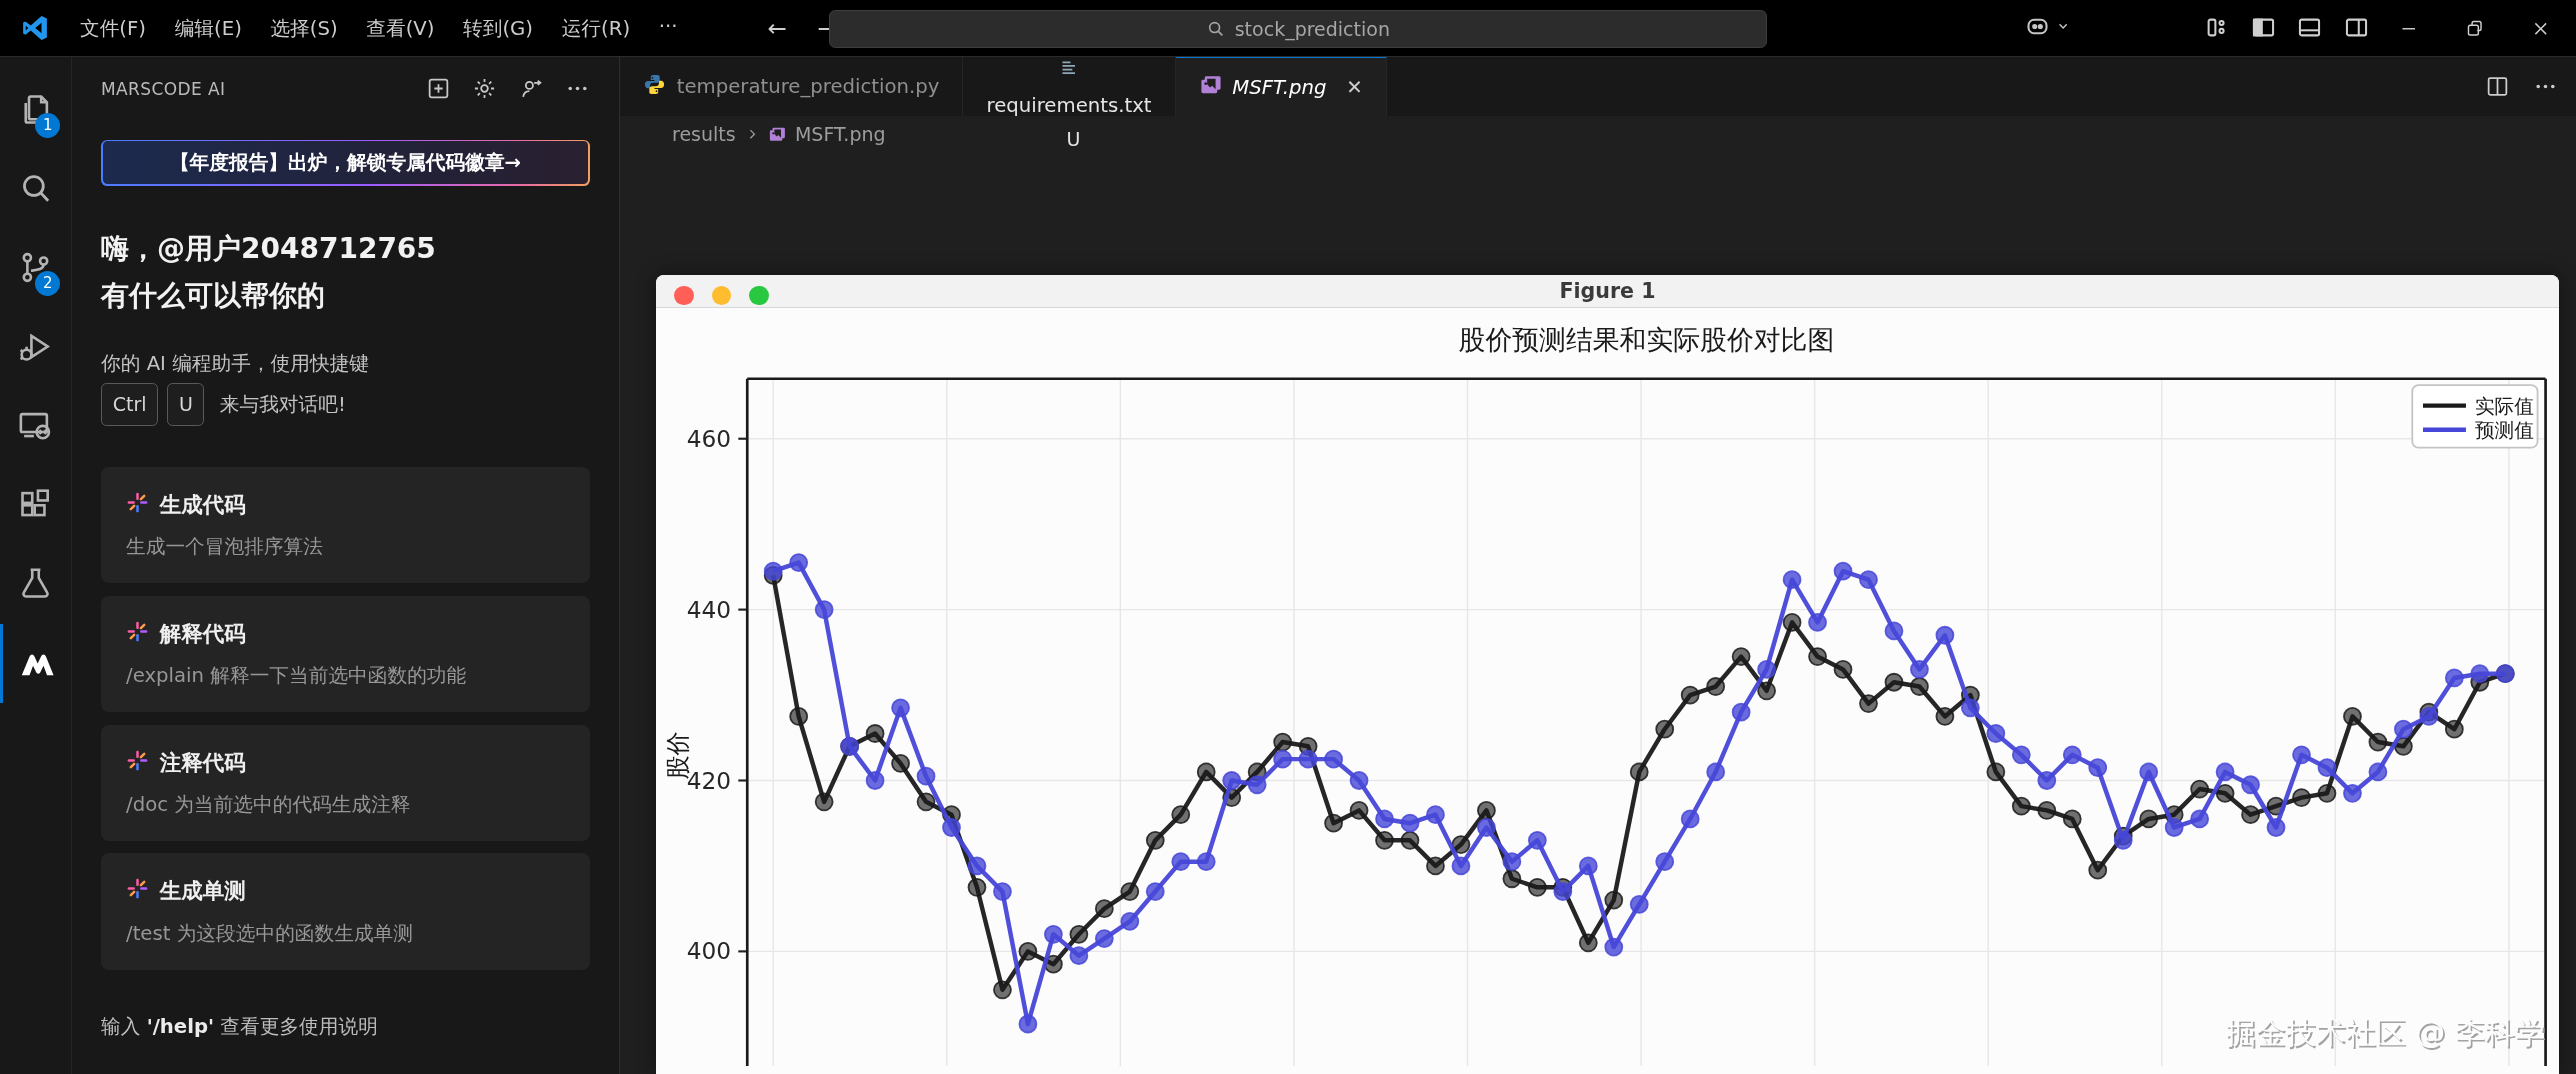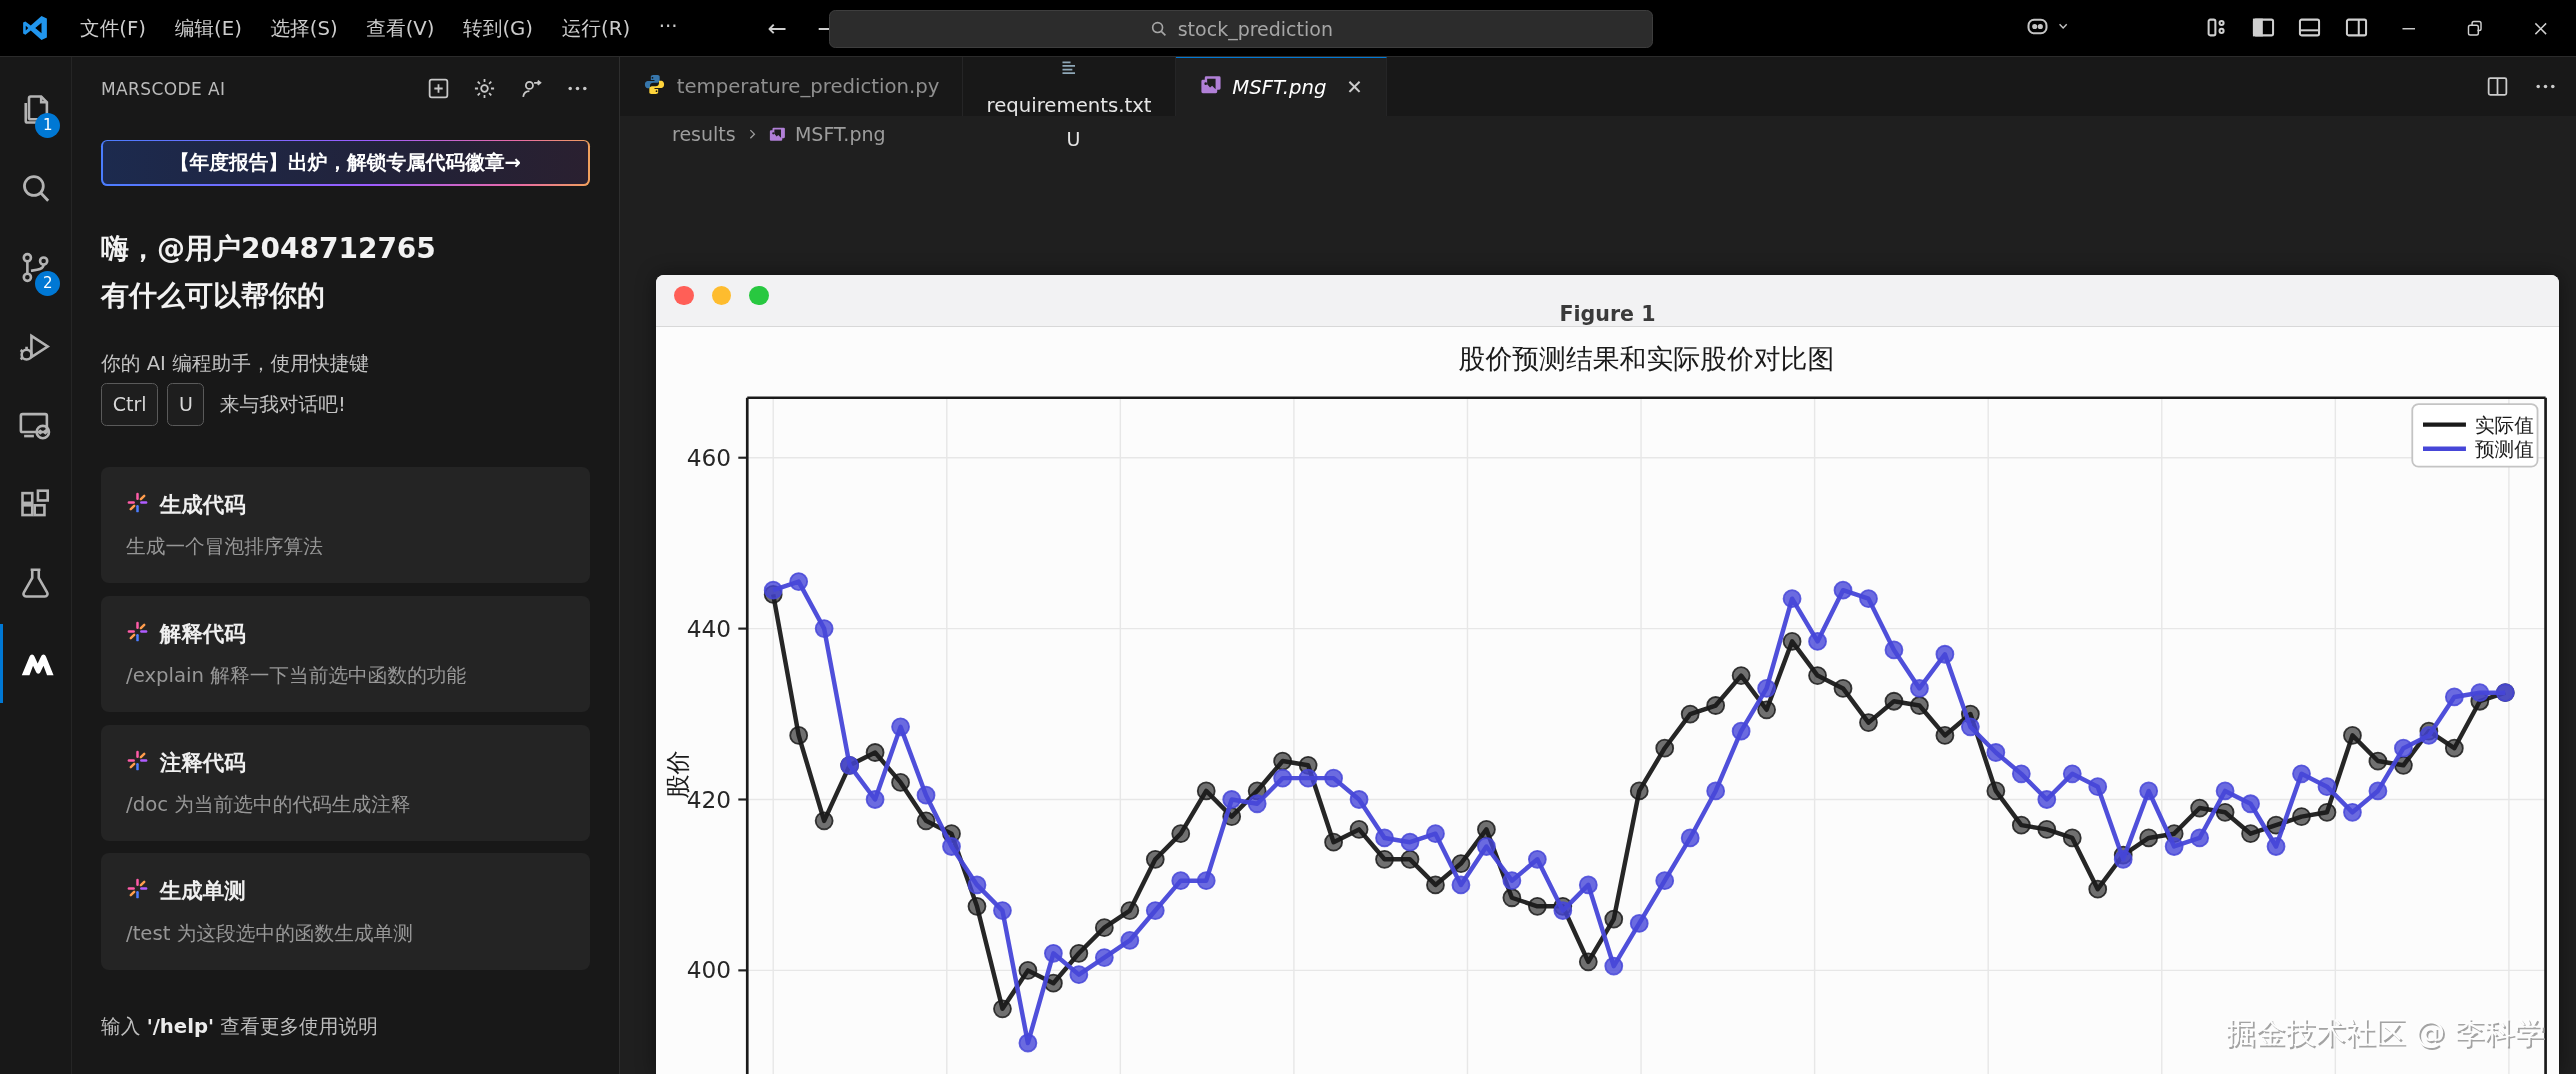--- a/index.html
+++ b/index.html
@@ -6,21 +6,21 @@
   html,body { width:2576px; height:1075px; overflow:hidden; background:#1f1f1f;
     font-family:"DejaVu Sans","Liberation Sans",sans-serif; }
 
   
   #titlebar { height:57px; background:#000000; border-bottom:0.9px solid #2b2b2b;
     display:flex; align-items:center; position:relative; color:#cccccc; }
   #vscode-logo { width:30px; height:30px; margin:0 16px 0 19.7px; }
   .menu-item { font-size:19.7px; color:#cccccc; padding:7.2px 14.3px; border-radius:5.4px; cursor:default; }
   #nav-arrows { display:flex; gap:23px; margin-left:72px; color:#cfcfcf; font-size:23px; }
   .nav-arrow { width:27px; text-align:center; }
-  #search-box { position:absolute; left:829px; top:9.8px; width:824px; height:38px;
+  #search-box { position:absolute; left:829px; top:9.8px; width:938px; height:38px;
     background:#2c2c2c; border:0.9px solid #3e3e3e; border-radius:6.3px;
     display:flex; align-items:center; justify-content:center; gap:9px;
     color:#a6a6a6; font-size:19px; }
   #copilot-area { position:absolute; left:2024px; top:12.5px; display:flex; align-items:center; gap:5.4px; color:#c5c5c5; }
   #layout-icons { position:absolute; left:2203px; top:14.3px; display:flex; gap:19.7px; }
   #window-controls { position:absolute; left:2376px; top:0; height:57px; display:flex; }
   .win-btn { width:66px; height:57px; display:flex; align-items:center; justify-content:center; color:#d0d0d0; }
 
   
   #main { display:flex; height:1017px; }
@@ -64,22 +64,22 @@
   .tab.green { color:#e5e5e5;flex-direction:column; }
   .tab .suffix { margin-left:9px; font-size:19px; }
   #tab-actions { position:absolute; right:18px; top:0; height:59px; display:flex; align-items:center; gap:23px; color:#cccccc; }
   #breadcrumbs { height:36px; display:flex; align-items:center; gap:9px; padding-left:52px;
     font-size:19px; color:#9d9d9d; background:#1f1f1f; }
   #canvas { flex:1; position:relative; background:#1f1f1f; }
 
   
   #figure-window { position:absolute; left:36px; top:123px; width:1903px; height:799px;
     background:#fcfcfc; border-radius:8px 8px 0 0; box-shadow:0 0 19.7px rgba(0,0,0,.45); }
-  #figure-titlebar { height:52px; background:#f2f2f3; border-bottom:0.9px solid #d8d8d8;
-    border-radius:8px 8px 0 0; position:relative; display:flex; align-items:flex-end; justify-content:center; }
+  #figure-titlebar { height:33px; background:#f2f2f3; border-bottom:0.9px solid #d8d8d8;
+    border-radius:8px 8px 0 0; position:relative; display:flex; align-items:center; justify-content:center; }
   #figure-title { font-size:20.6px; font-weight:bold; color:#3a3a3a; }
   #traffic-lights { position:absolute; left:18px; top:10.7px; display:flex; gap:18px; }
   .tl { width:19.7px; height:19.7px; border-radius:50%; }
   #chart-svg { display:block; }
   #watermark-wrap { position:absolute; right:14.3px; bottom:19.7px; font-size:30px; }
   #watermark-wrap .wm-front { color:#fdfdfd; text-shadow:1.8px 1.8px 0 #a3a3a3; }
 </style>
 </head>
 <body>
 

